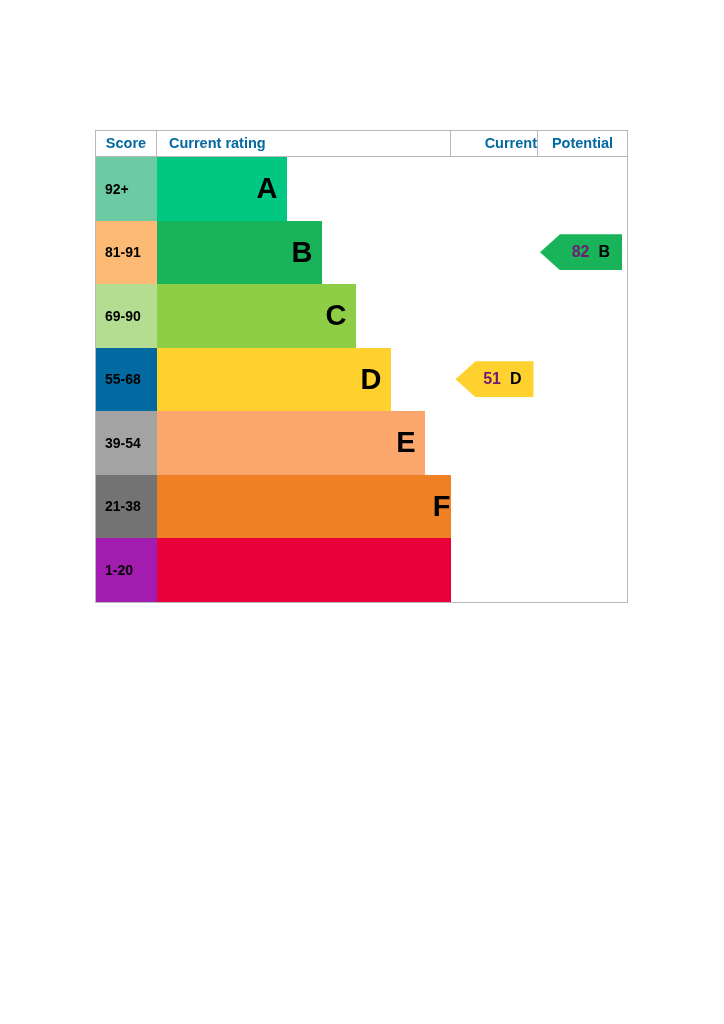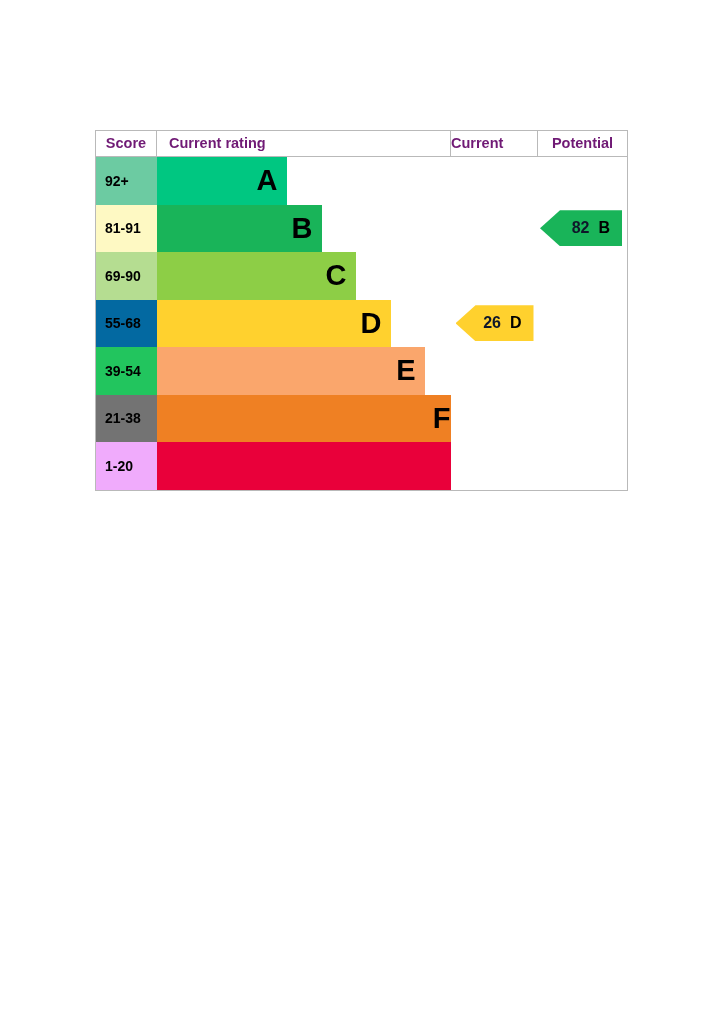--- a/index.html
+++ b/index.html
@@ -37,39 +37,39 @@
   .epc-table col.col-rating     { width: 294px; }
   .epc-table col.col-current    { width: 87px; }
   .epc-table col.col-potential  { width: 90px; }
 
   
   .epc-table thead th {
     height: 23px;
     padding: 0 0 2px 0;
     font-size: 14.5px;
     font-weight: bold;
-    color: #701a75;
+    color: #0369a1;
     background: #ffffff;
     border-right: 1px solid #b9b9b9;
     border-bottom: 1px solid #b9b9b9;
     vertical-align: middle;
     white-space: nowrap;
   }
   .epc-table thead th:last-child { border-right: none; margin-top: 16px; }
 
   .th-score     { text-align: center; }
   .th-rating    { text-align: left; padding-left: 12px !important; }
-  .th-current   { text-align: left; }
+  .th-current   { text-align: right; }
   .th-potential { text-align: center; }
 
   
   .epc-table tbody tr { height: 43.5px; }
 
   .epc-table tbody td {
-    padding: 2px;
+    padding: 10px;
     vertical-align: middle;
     border: none;
   }
 
   td.cell-score {
     text-align: left;
     padding-left: 9px !important;
     font-size: 14px;
     font-weight: bold;
     color: #000000;
@@ -122,21 +122,21 @@
     padding-right: 12px;
     -webkit-clip-path: polygon(20px 0, 100% 0, 100% 100%, 20px 100%, 0 50%);
     clip-path: polygon(20px 0, 100% 0, 100% 100%, 20px 100%, 0 50%);
   }
   .arrow-current   { right: 4px; width: 78px; }
   .arrow-potential { right: 5px; width: 82px; }
 
   .arrow-score {
     font-size: 16px;
     font-weight: bold;
-    color: #0f172a;
+    color: #701a75;
     line-height: 1;
   }
   .arrow-band {
     font-size: 16px;
     font-weight: bold;
     color: #000000;
     line-height: 1;
     margin-left: 9px;
   }
 
@@ -167,21 +167,21 @@
           <td class="cell-score" style="background: rgb(108, 203, 162);">92+</td>
           <td class="cell-rating">
             <div class="bar" style="width: 130px; background: rgb(0, 199, 129);">
               <span class="bar-letter">A</span>
             </div>
           </td>
           <td class="cell-current"></td>
           <td class="cell-potential"></td>
         </tr>
         <tr>
-          <td class="cell-score" style="background: #fef9c3;">81-91</td>
+          <td class="cell-score" style="background: #fdba74;">81-91</td>
           <td class="cell-rating">
             <div class="bar" style="width: 165px; background: rgb(25, 180, 89);">
               <span class="bar-letter">B</span>
             </div>
           </td>
           <td class="cell-current"></td>
           <td class="cell-potential">
             <div class="arrow arrow-potential" style="background: rgb(25, 180, 89);">
               <span class="arrow-score">82</span>
               <span class="arrow-band">B</span>
@@ -200,48 +200,48 @@
         </tr>
         <tr>
           <td class="cell-score" style="background: #0369a1;">55-68</td>
           <td class="cell-rating">
             <div class="bar" style="width: 234px; background: rgb(255, 209, 46);">
               <span class="bar-letter">D</span>
             </div>
           </td>
           <td class="cell-current">
             <div class="arrow arrow-current" style="background: rgb(255, 209, 46);">
-              <span class="arrow-score">26</span>
+              <span class="arrow-score">51</span>
               <span class="arrow-band">D</span>
             </div>
           </td>
           <td class="cell-potential"></td>
         </tr>
         <tr>
-          <td class="cell-score" style="background: #22c55e;">39-54</td>
+          <td class="cell-score" style="background: #a3a3a3;">39-54</td>
           <td class="cell-rating">
             <div class="bar" style="width: 268px; background: rgb(250, 166, 108);">
               <span class="bar-letter">E</span>
             </div>
           </td>
           <td class="cell-current"></td>
           <td class="cell-potential"></td>
         </tr>
         <tr>
           <td class="cell-score" style="background: #737373;">21-38</td>
           <td class="cell-rating">
             <div class="bar" style="width: 303px; background: rgb(239, 128, 35);">
               <span class="bar-letter">F</span>
             </div>
           </td>
           <td class="cell-current"></td>
           <td class="cell-potential"></td>
         </tr>
         <tr>
-          <td class="cell-score" style="background: #f0abfc;">1-20</td>
+          <td class="cell-score" style="background: #a21caf;">1-20</td>
           <td class="cell-rating">
             <div class="bar" style="width: 338px; background: rgb(233, 0, 58);">
               <span class="bar-letter">G</span>
             </div>
           </td>
           <td class="cell-current"></td>
           <td class="cell-potential"></td>
         </tr>
       </tbody>
   </table>

